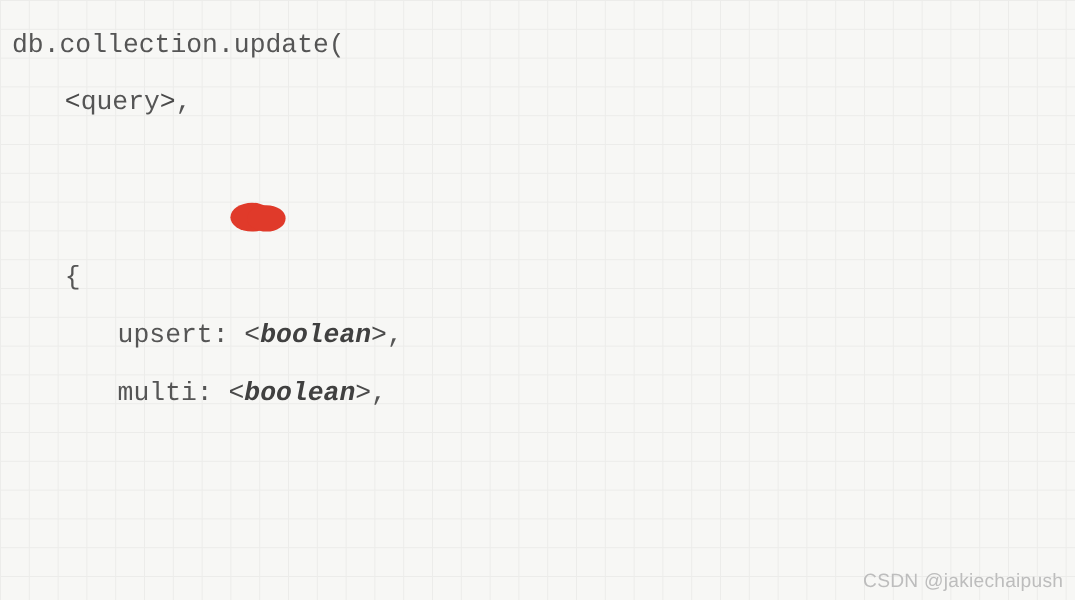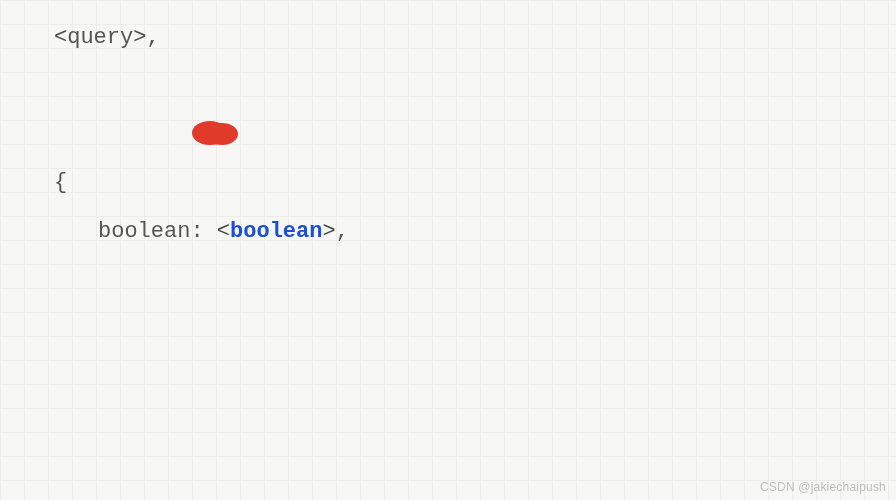--- a/index.html
+++ b/index.html
@@ -17,54 +17,56 @@
       position: relative;
       overflow: hidden;
     }
     .code-container {
       padding: 14px 10px;
       line-height: 2.2;
     }
     .line { white-space: pre; position: relative; }
     .indent1 { padding-left: 44px; }
     .indent2 { padding-left: 88px; }
-    .kw { color: #1d4ed8; font-weight: bold; }
+    .kw { color: #404040; font-weight: bold; font-style: italic; }
     .angle { color: #4a4a4a; }
     .scribble {
       position: absolute;
       display: inline-block;
     }
     .scribble svg { display: block; }
     .watermark {
       position: absolute;
       bottom: 6px;
       right: 10px;
       font-family: Arial, sans-serif;
-      font-size: 12px;
+      font-size: 16px;
       color: #bdbdbd;
       letter-spacing: 0.2px;
     }
   </style>
 </head>
 <body>
 
 <div class="code-container">
+  <div class="line"><span>db.collection.update(</span></div>
 
 
   <div class="line indent1"><span class="angle">&lt;</span><span>query</span><span class="angle">&gt;</span><span>,</span>
     <span class="scribble" style="left:178px; top:8px;">
       <svg width="54" height="28" viewBox="0 0 54 28">
         <ellipse cx="22" cy="14" rx="18" ry="12" fill="#e03a2a"></ellipse>
         <ellipse cx="34" cy="15" rx="16" ry="11" fill="#e03a2a"></ellipse>
       </svg>
     </span>
   </div>
 
   <div class="line indent1"><span>{</span></div>
 
-  <div class="line indent2"><span>boolean: </span><span class="angle">&lt;</span><span class="kw">boolean</span><span class="angle">&gt;</span><span>,</span></div>
+  <div class="line indent2"><span>upsert: </span><span class="angle">&lt;</span><span class="kw">boolean</span><span class="angle">&gt;</span><span>,</span></div>
 
+  <div class="line indent2"><span>multi: </span><span class="angle">&lt;</span><span class="kw">boolean</span><span class="angle">&gt;</span><span>,</span></div>
 
   <div class="line indent2"></div>
 
 </div>
 
 <div class="watermark">CSDN @jakiechaipush</div>
 
 </body></html>

